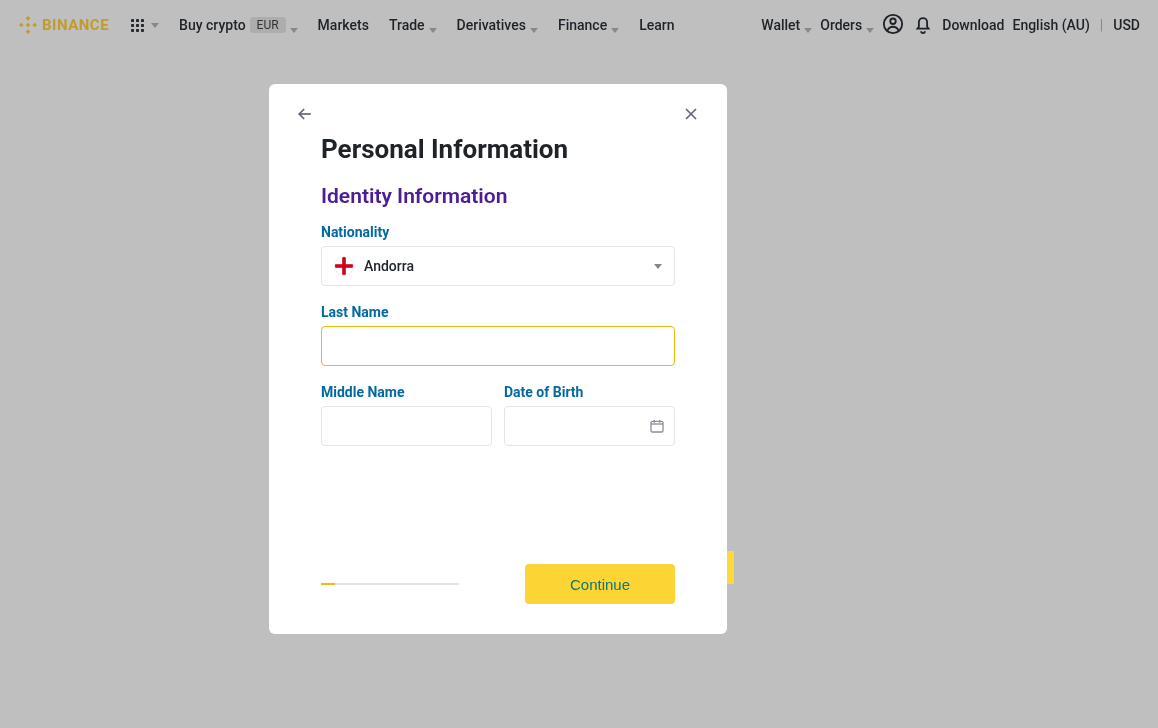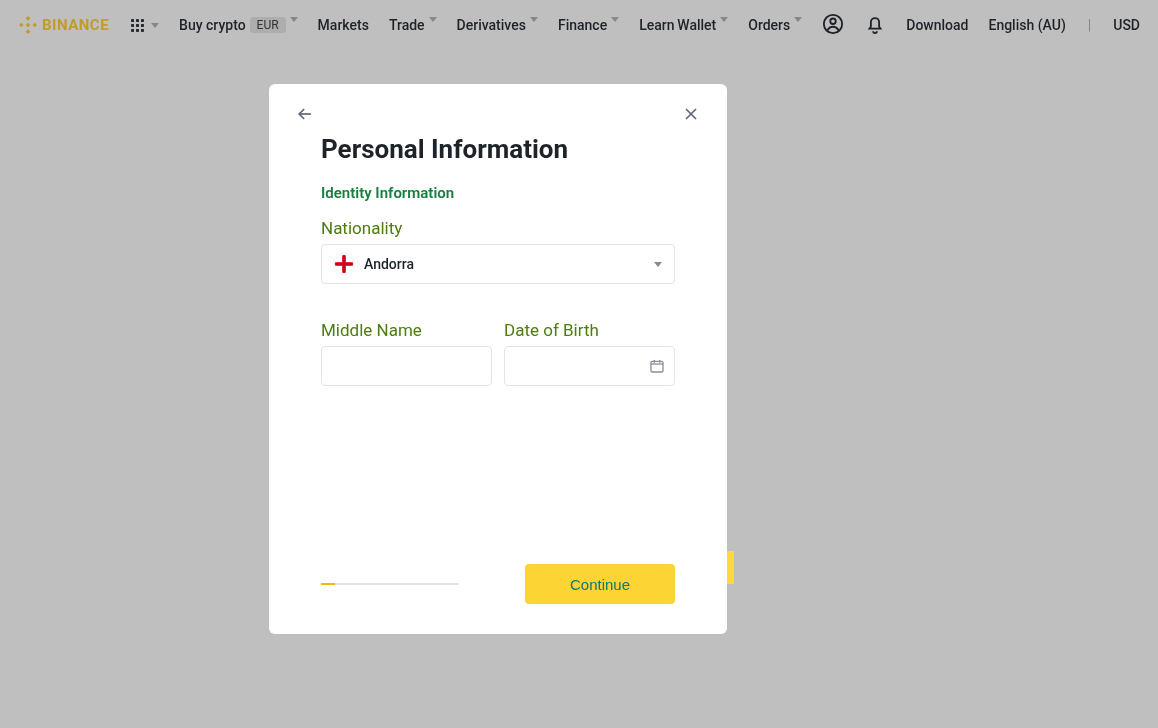--- a/index.html
+++ b/index.html
@@ -29,38 +29,38 @@
       font-size: 14px;
       color: #1e2329;
     }
     .nav-left, .nav-right {
       display: flex;
       align-items: center;
       gap: 20px;
     }
     .nav-right {
       margin-left: auto;
-      gap: 20px;
+      gap: 8px;
     }
     .logo {
       display: flex;
       align-items: center;
       gap: 4px;
       color: #c29b2c;
       font-weight: 700;
       letter-spacing: 0.5px;
       font-size: 15px;
     }
     .logo svg {
       width: 20px;
       height: 20px;
     }
     .nav-item {
       display: flex;
-      align-items: flex-start;
+      align-items: flex-end;
       gap: 4px;
       cursor: pointer;
       font-weight: 500;
     }
     .caret {
       display: inline-block;
       width: 0;
       height: 0;
       border-left: 4px solid transparent;
       border-right: 4px solid transparent;
@@ -124,30 +124,31 @@
       display: flex;
       flex-direction: column;
     }
     .modal h1 {
       font-size: 26px;
       font-weight: 700;
       color: #1e2329;
       margin-bottom: 20px;
     }
     .section-title {
-      font-size: 15px;
+      font-size: 21px;
       font-weight: 600;
-      color: #15803d;
+      color: #4c1d95;
       margin-bottom: 16px;
     }
     .field-label {
-      font-size: 17px;
-      color: #4d7c0f;
+      font-size: 14px;
+      color: #0369a1;
       margin-bottom: 6px;
       display: block;
+      font-weight: bold;
     }
     .select-box {
       border: 1px solid #e2e4e8;
       border-radius: 4px;
       height: 40px;
       display: flex;
       align-items: center;
       padding: 0 12px;
       gap: 10px;
       cursor: pointer;
@@ -358,20 +359,24 @@
           <circle cx="10" cy="10" r="10" fill="#fff"></circle>
           <rect x="0" y="8" width="20" height="4" fill="#d0021b"></rect>
           <rect x="8" y="0" width="4" height="20" fill="#d0021b"></rect>
         </svg>
       </span>
       <span class="select-text">Andorra</span>
       <span class="caret"></span>
     </div>
 
     <div class="row2">
+      <div class="col">
+        <label class="field-label">Last Name</label>
+        <input class="text-input active" type="text" style="">
+      </div>
     </div>
 
     <div class="row2">
       <div class="col">
         <label class="field-label">Middle Name</label>
         <input class="text-input" type="text" style="">
       </div>
       <div class="col">
         <label class="field-label">Date of Birth</label>
         <div class="date-wrap">

